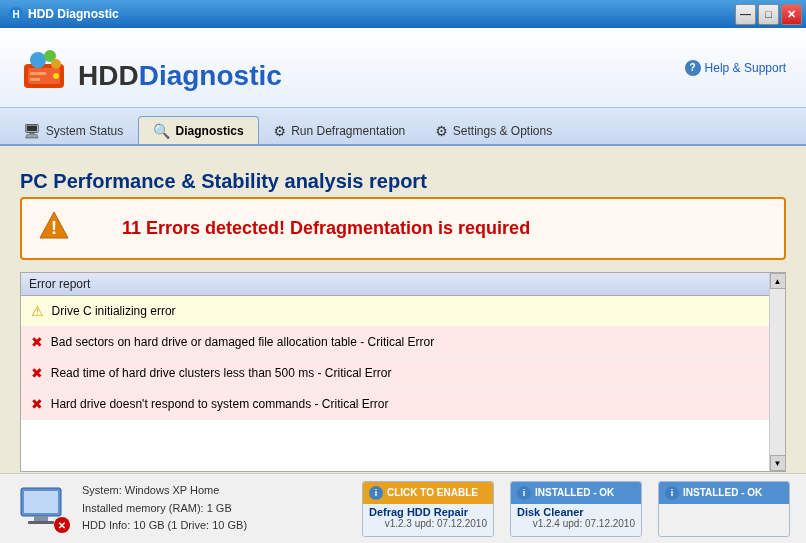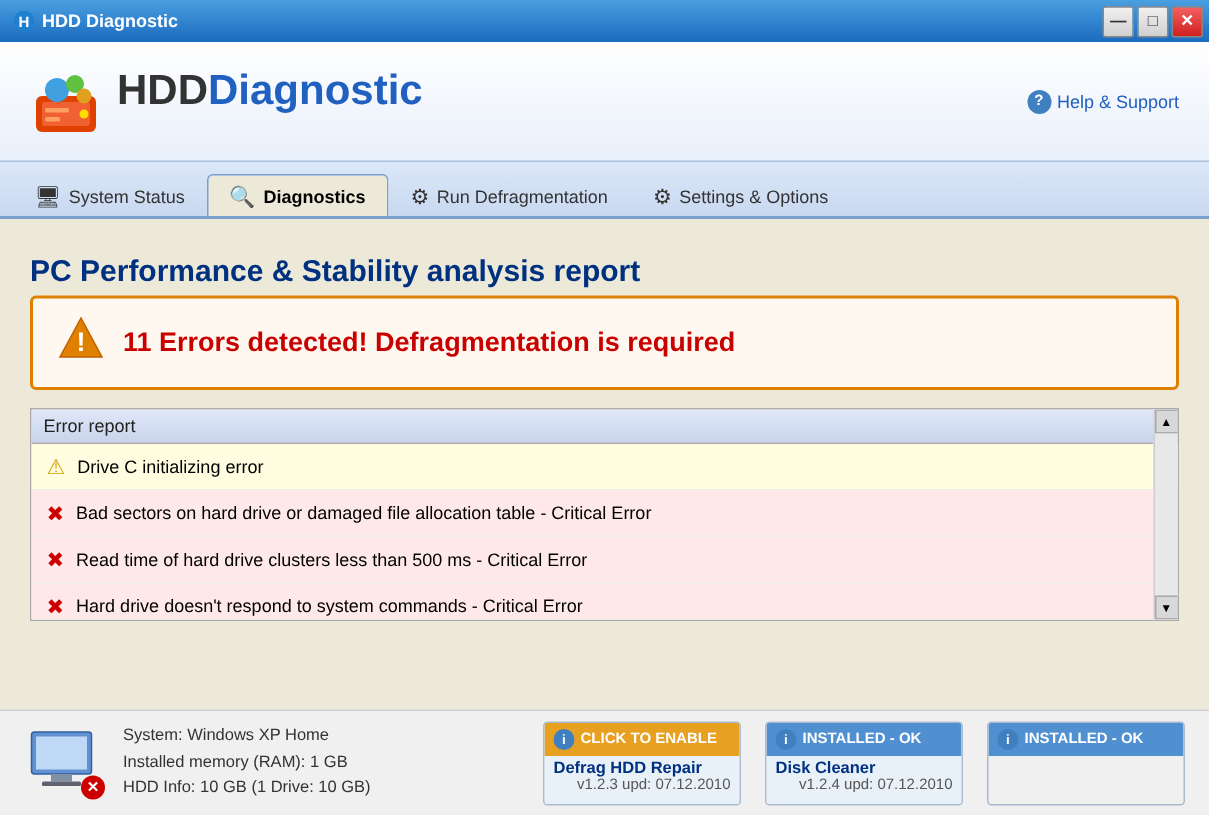--- a/index.html
+++ b/index.html
@@ -62,21 +62,21 @@
       background: linear-gradient(to bottom, #ffffff, #e8f0fb);
       height: 80px;
       display: flex;
       align-items: center;
       justify-content: space-between;
       padding: 0 20px;
       border-bottom: 1px solid #aac0e0;
     }
     #logo-area {
       display: flex;
-      align-items: flex-start;
+      align-items: flex-end;
       gap: 10px;
     }
     #logo-icon {
       width: 48px;
       height: 48px;
     }
     #logo-hdd {
       color: #333;
     }
     #logo-diagnostic {
@@ -156,27 +156,28 @@
     }
     #error-banner-icon {
       font-size: 28px;
       color: #e08000;
       flex-shrink: 0;
     }
     #error-banner-text {
       font-size: 18px;
       color: #c80000;
       font-weight: bold;
+      margin-left: 40px;
     }
 
     
     #error-report-box {
       border: 1px solid #aaa;
       background: white;
-      height: 142px;
+      height: 200px;
       overflow: hidden;
       position: relative;
     }
     #error-report-header {
       background: linear-gradient(to bottom, #e0e8f8, #c8d4ec);
       padding: 4px 8px;
       font-size: 12px;
       color: #222;
       border-bottom: 1px solid #aaa;
     }

